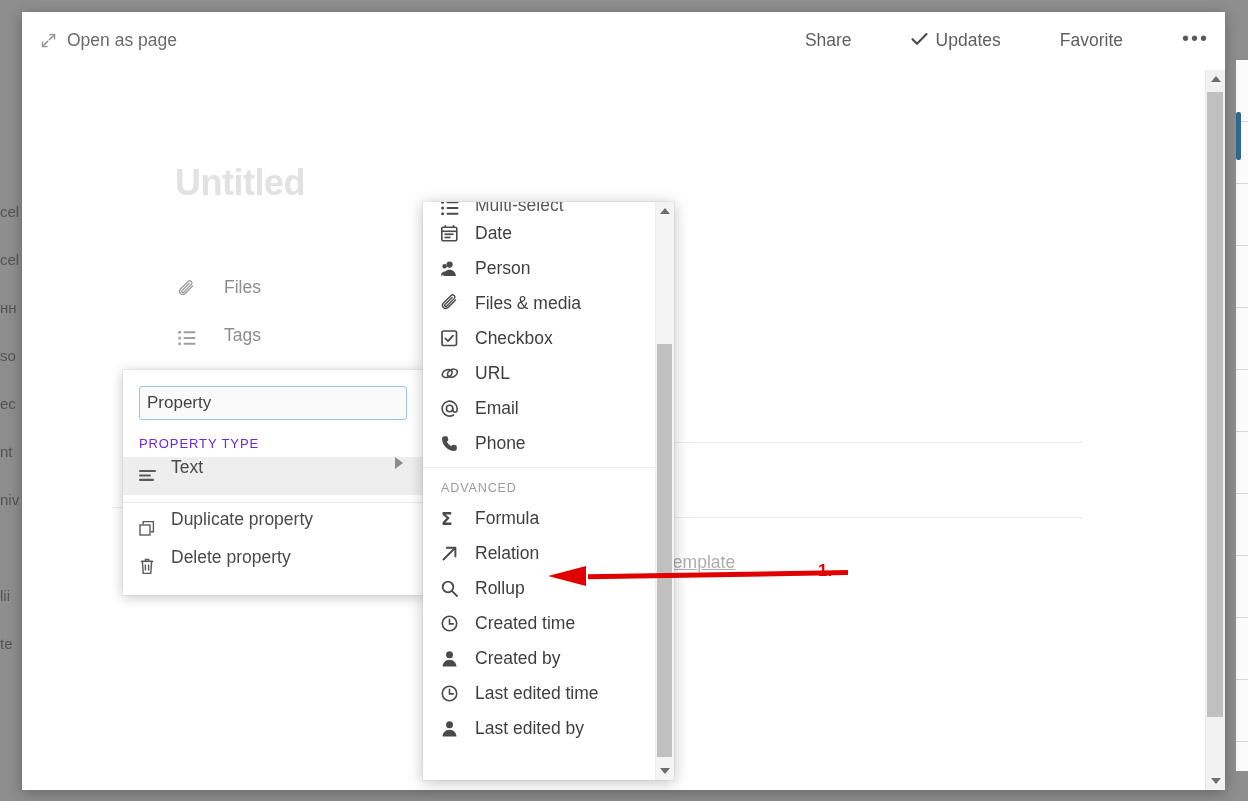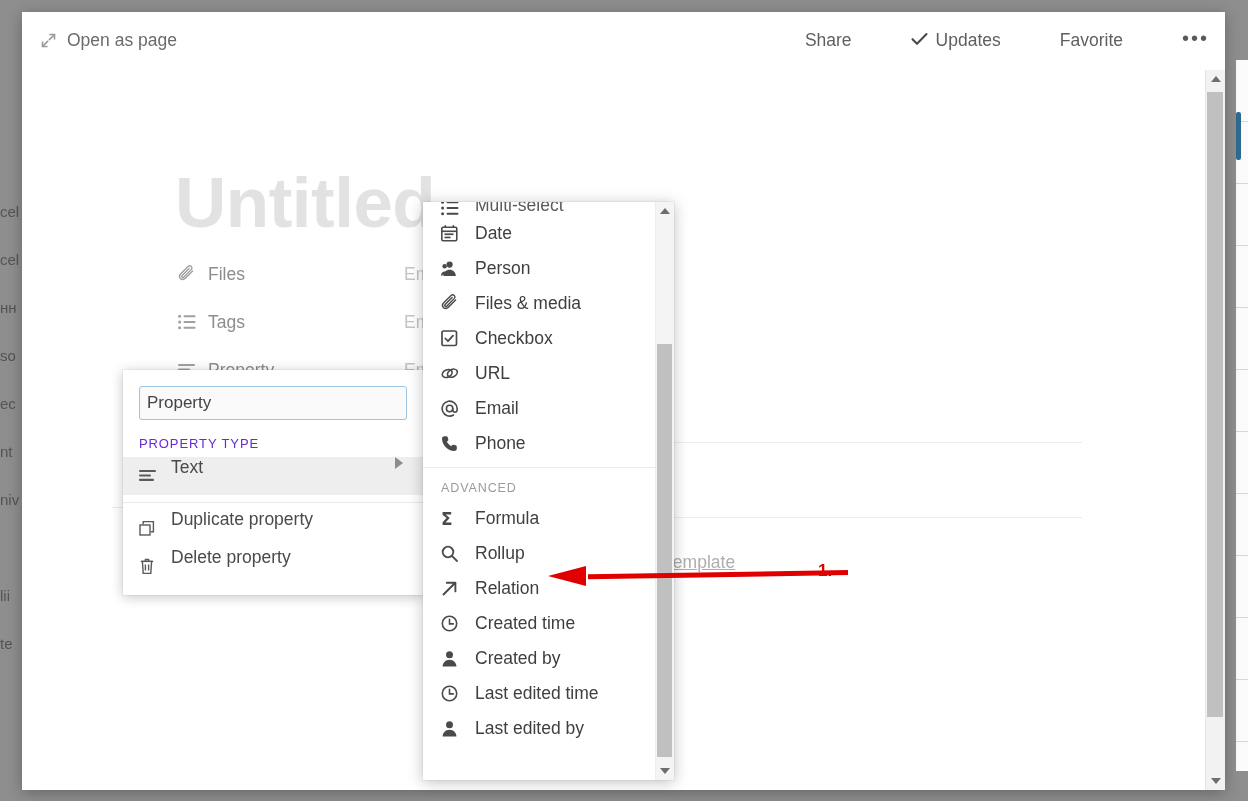--- a/index.html
+++ b/index.html
@@ -131,38 +131,39 @@
     line-height: 10px;
     padding-bottom: 6px;
     color: #5a5a5a;
   }
 
   
   .doc-title {
     position: absolute;
     left: 153px;
     top: 150px;
-    font-size: 71px;
+    font-size: 36px;
     font-weight: bold;
     color: #e2e2e2;
     letter-spacing: -0.5px;
   }
 
   .prop-rows {
     position: absolute;
     left: 156px;
     top: 238px;
     width: 700px;
   }
   .prop-row {
     display: flex;
-    align-items: center;
+    align-items: flex-end;
     height: 48px;
     font-size: 17.5px;
     color: #8d8d8d;
+    gap: 16px;
   }
   .prop-row .p-ico {
     width: 30px;
     display: flex;
     align-items: center;
     color: #9a9a9a;
   }
   .prop-row .p-name { width: 196px; color: #8d8d8d; }
   .prop-row .p-val { color: #c4c4c4; }
 
@@ -630,33 +631,33 @@
           <span class="ti-ico">
             <svg width="17" height="18" viewBox="0 0 17 18">
               <text x="0" y="15" font-family="DejaVu Sans, sans-serif" font-size="17" font-weight="bold" fill="#4a4a4a">Σ</text>
             </svg>
           </span>
           <span>Formula</span>
         </div>
         <div class="type-item">
           <span class="ti-ico">
             <svg width="17" height="17" viewBox="0 0 17 17">
+              <path d="M2.5 14.5 14 3M5.8 2.8h8.6v8.6" fill="none" stroke="#4a4a4a" stroke-width="1.9" stroke-linecap="round" stroke-linejoin="round"></path>
+            </svg>
+          </span>
+          <span>Relation</span>
+        </div>
+        <div class="type-item">
+          <span class="ti-ico">
+            <svg width="17" height="17" viewBox="0 0 17 17">
               <circle cx="7" cy="7" r="5.3" fill="none" stroke="#4a4a4a" stroke-width="1.8"></circle>
               <path d="M10.9 10.9 16 16" fill="none" stroke="#4a4a4a" stroke-width="1.8" stroke-linecap="round"></path>
             </svg>
           </span>
           <span>Rollup</span>
-        </div>
-        <div class="type-item">
-          <span class="ti-ico">
-            <svg width="17" height="17" viewBox="0 0 17 17">
-              <path d="M2.5 14.5 14 3M5.8 2.8h8.6v8.6" fill="none" stroke="#4a4a4a" stroke-width="1.9" stroke-linecap="round" stroke-linejoin="round"></path>
-            </svg>
-          </span>
-          <span>Relation</span>
         </div>
         <div class="type-item">
           <span class="ti-ico">
             <svg width="17" height="17" viewBox="0 0 17 17">
               <circle cx="8.5" cy="8.5" r="7.2" fill="none" stroke="#4a4a4a" stroke-width="1.6"></circle>
               <path d="M8.5 4.3v4.6h3.8" fill="none" stroke="#4a4a4a" stroke-width="1.6" stroke-linecap="round"></path>
             </svg>
           </span>
           <span>Created time</span>
         </div>

